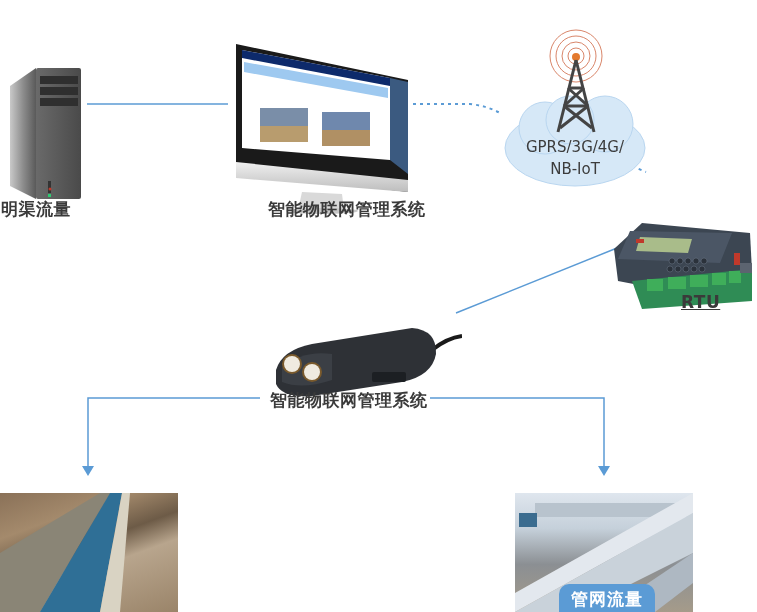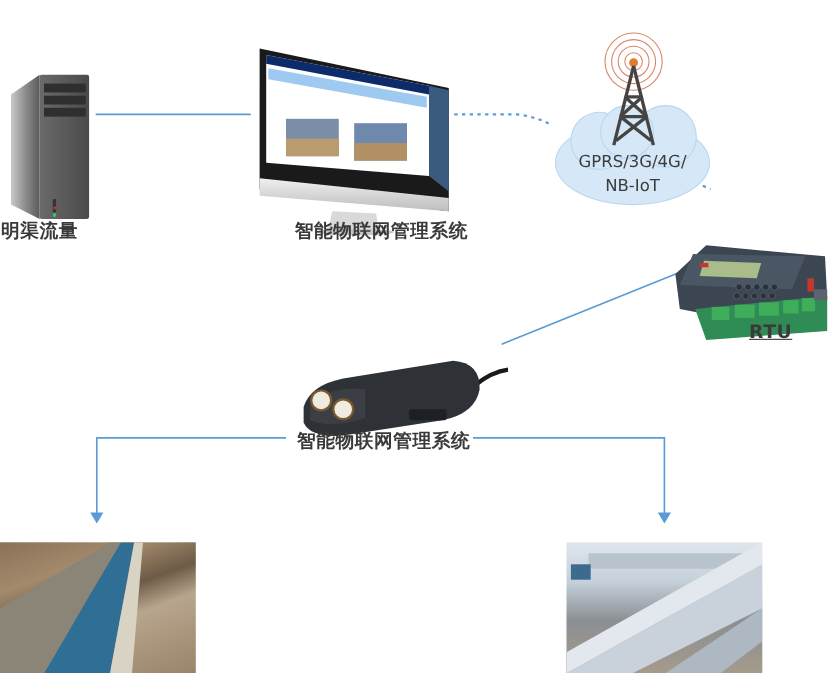--- a/index.html
+++ b/index.html
@@ -180,13 +180,14 @@
 </div>
 
 <div class="photo photo-pipe">
   <svg width="178" height="119" viewBox="0 0 178 119" style="position:absolute;left:0;top:0;">
     <rect x="20" y="10" width="158" height="14" fill="#b8c3cd"></rect>
     <polygon points="0,119 178,20 178,60 60,119" fill="#c9d2da"></polygon>
     <polygon points="0,100 178,0 178,20 0,119" fill="#e3e8ee"></polygon>
     <polygon points="90,119 178,60 178,90 140,119" fill="#aeb8c2"></polygon>
     <rect x="4" y="20" width="18" height="14" fill="#3b6c8f"></rect>
   </svg>
+  <div class="badge" style="left:44px;">管网流量</div>
 </div>
 
 </body></html>

